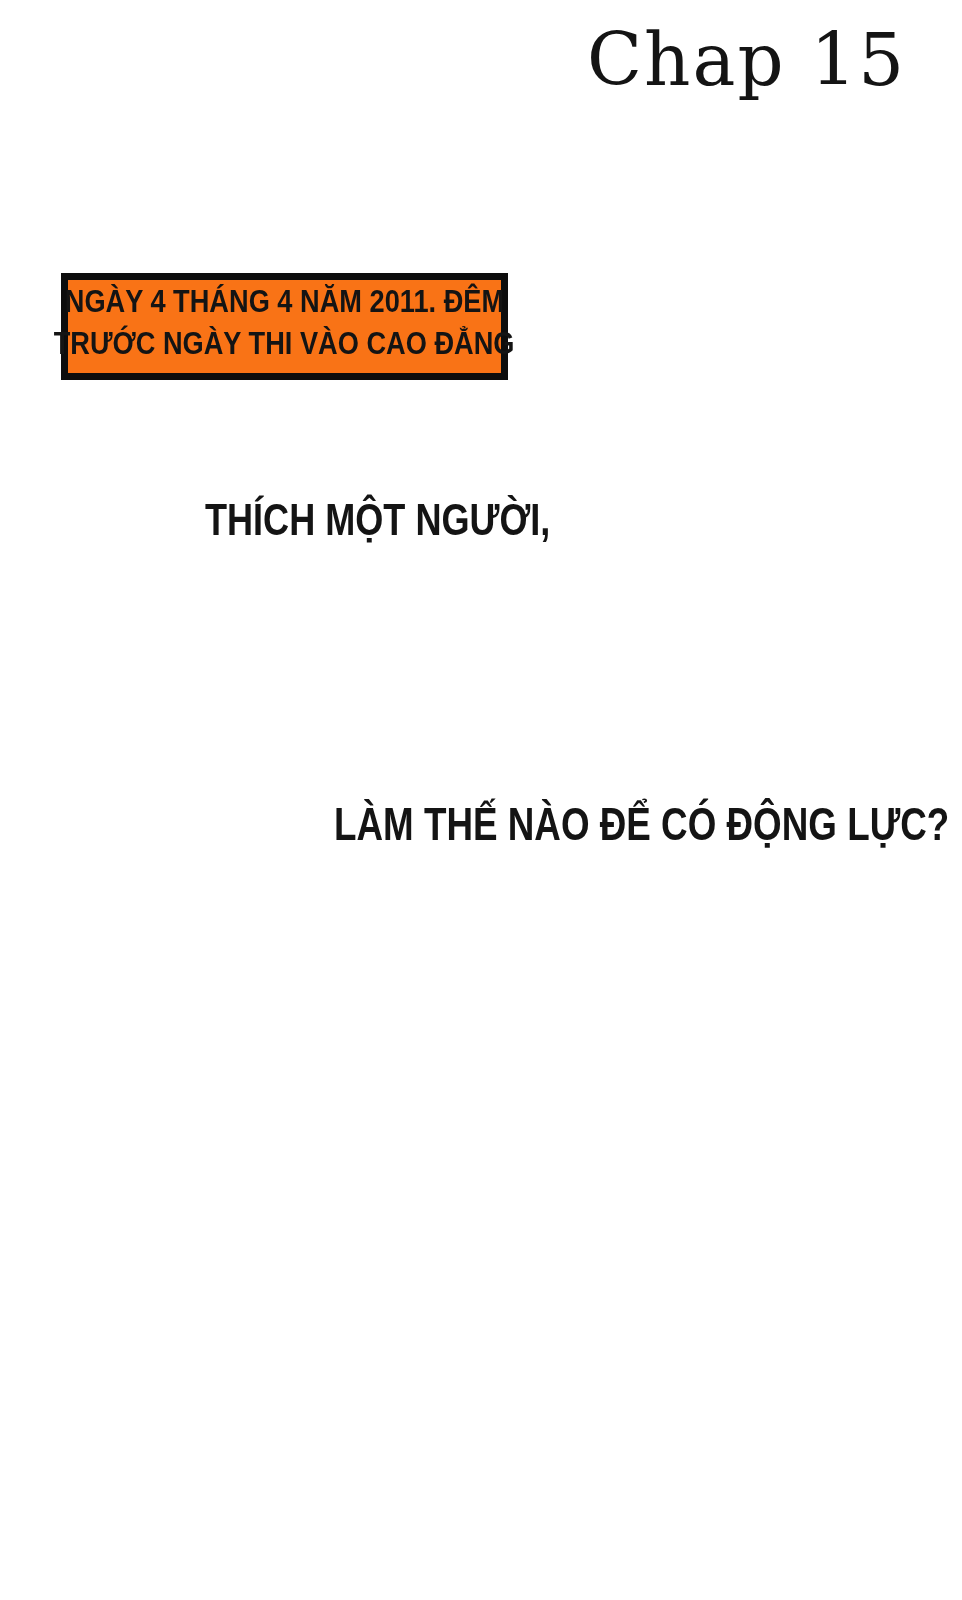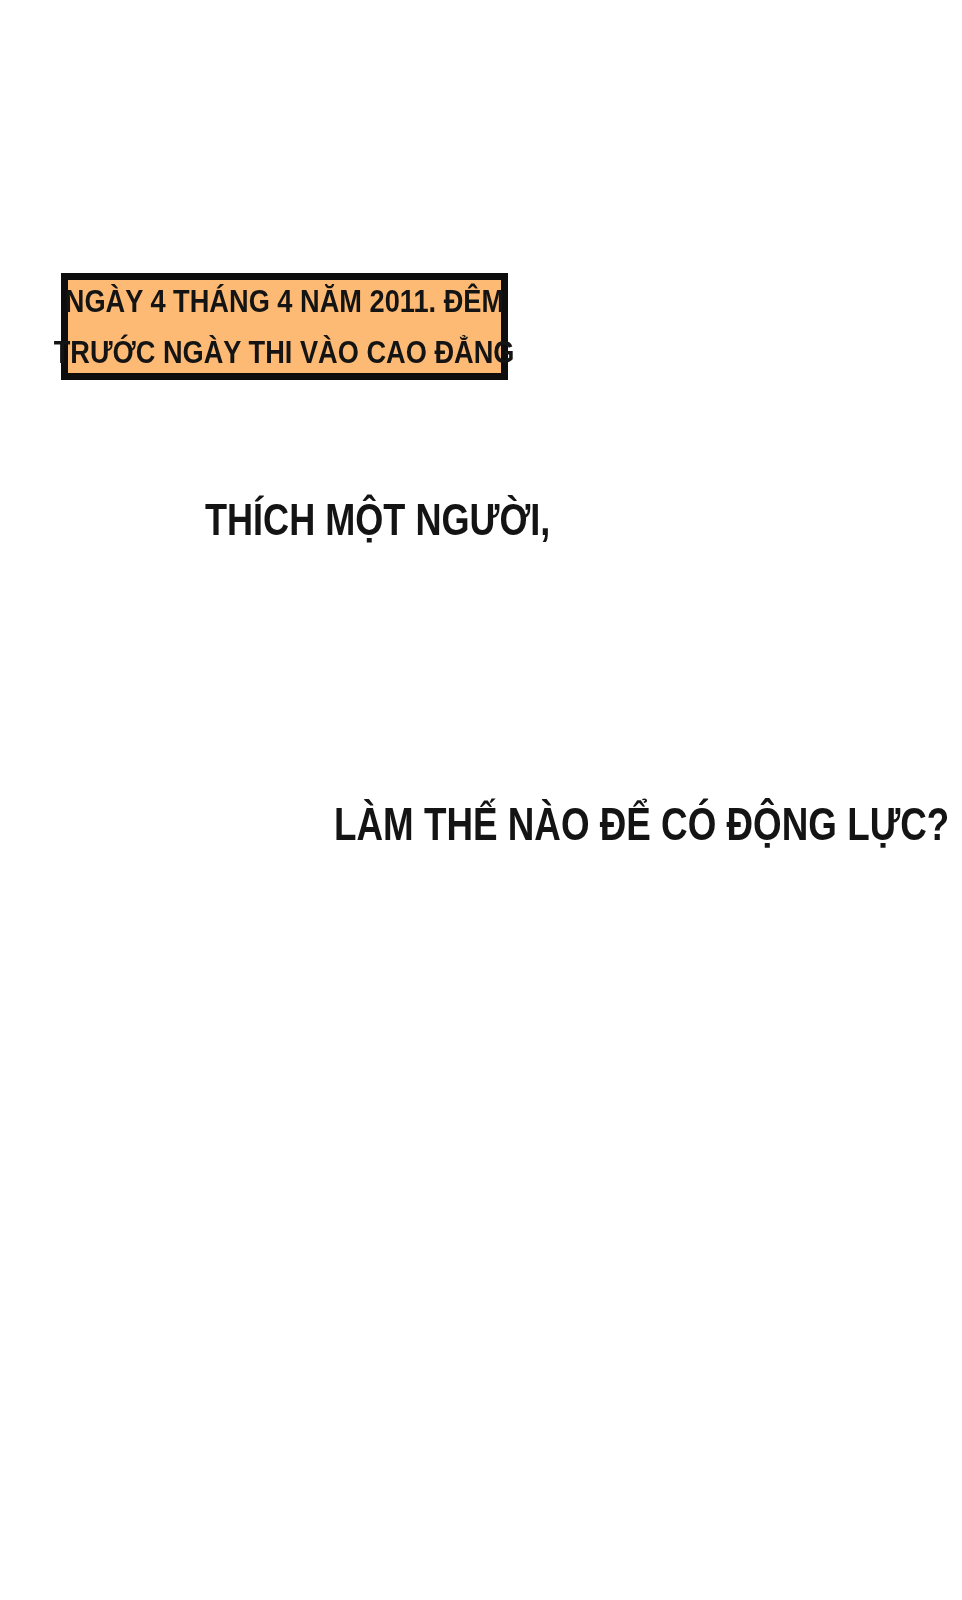--- a/index.html
+++ b/index.html
@@ -29,25 +29,25 @@
     white-space: nowrap;
   }
   .date-box {
     position: absolute;
     left: 61px;
     top: 273px;
     width: 447px;
     height: 107px;
     box-sizing: border-box;
     border: 7px solid #0d0d0d;
-    background: #fdba74;
+    background: #f97316;
     display: flex;
     flex-direction: column;
     align-items: center;
-    justify-content: space-between;
+    justify-content: flex-start;
   }
   .date-line {
     font-weight: bold;
     font-size: 32px;
     line-height: 42px;
     color: #141414;
     white-space: nowrap;
     transform: scaleX(0.85);
     transform-origin: center center;
     letter-spacing: 0px;
@@ -72,20 +72,21 @@
     font-size: 46px;
     line-height: 46px;
     transform: scaleX(0.80);
   }
 </style>
 </head>
 <body>
 
 <div class="page">
 
+  <div class="chap-title">Chap 15</div>
 
   <div class="date-box">
     <div class="date-line">NGÀY 4 THÁNG 4 NĂM 2011. ĐÊM</div>
     <div class="date-line">TRƯỚC NGÀY THI VÀO CAO ĐẲNG</div>
   </div>
 
   <div class="caption caption-1">THÍCH MỘT NGƯỜI,</div>
 
   <div class="caption caption-2">LÀM THẾ NÀO ĐỂ CÓ ĐỘNG LỰC?</div>
 

